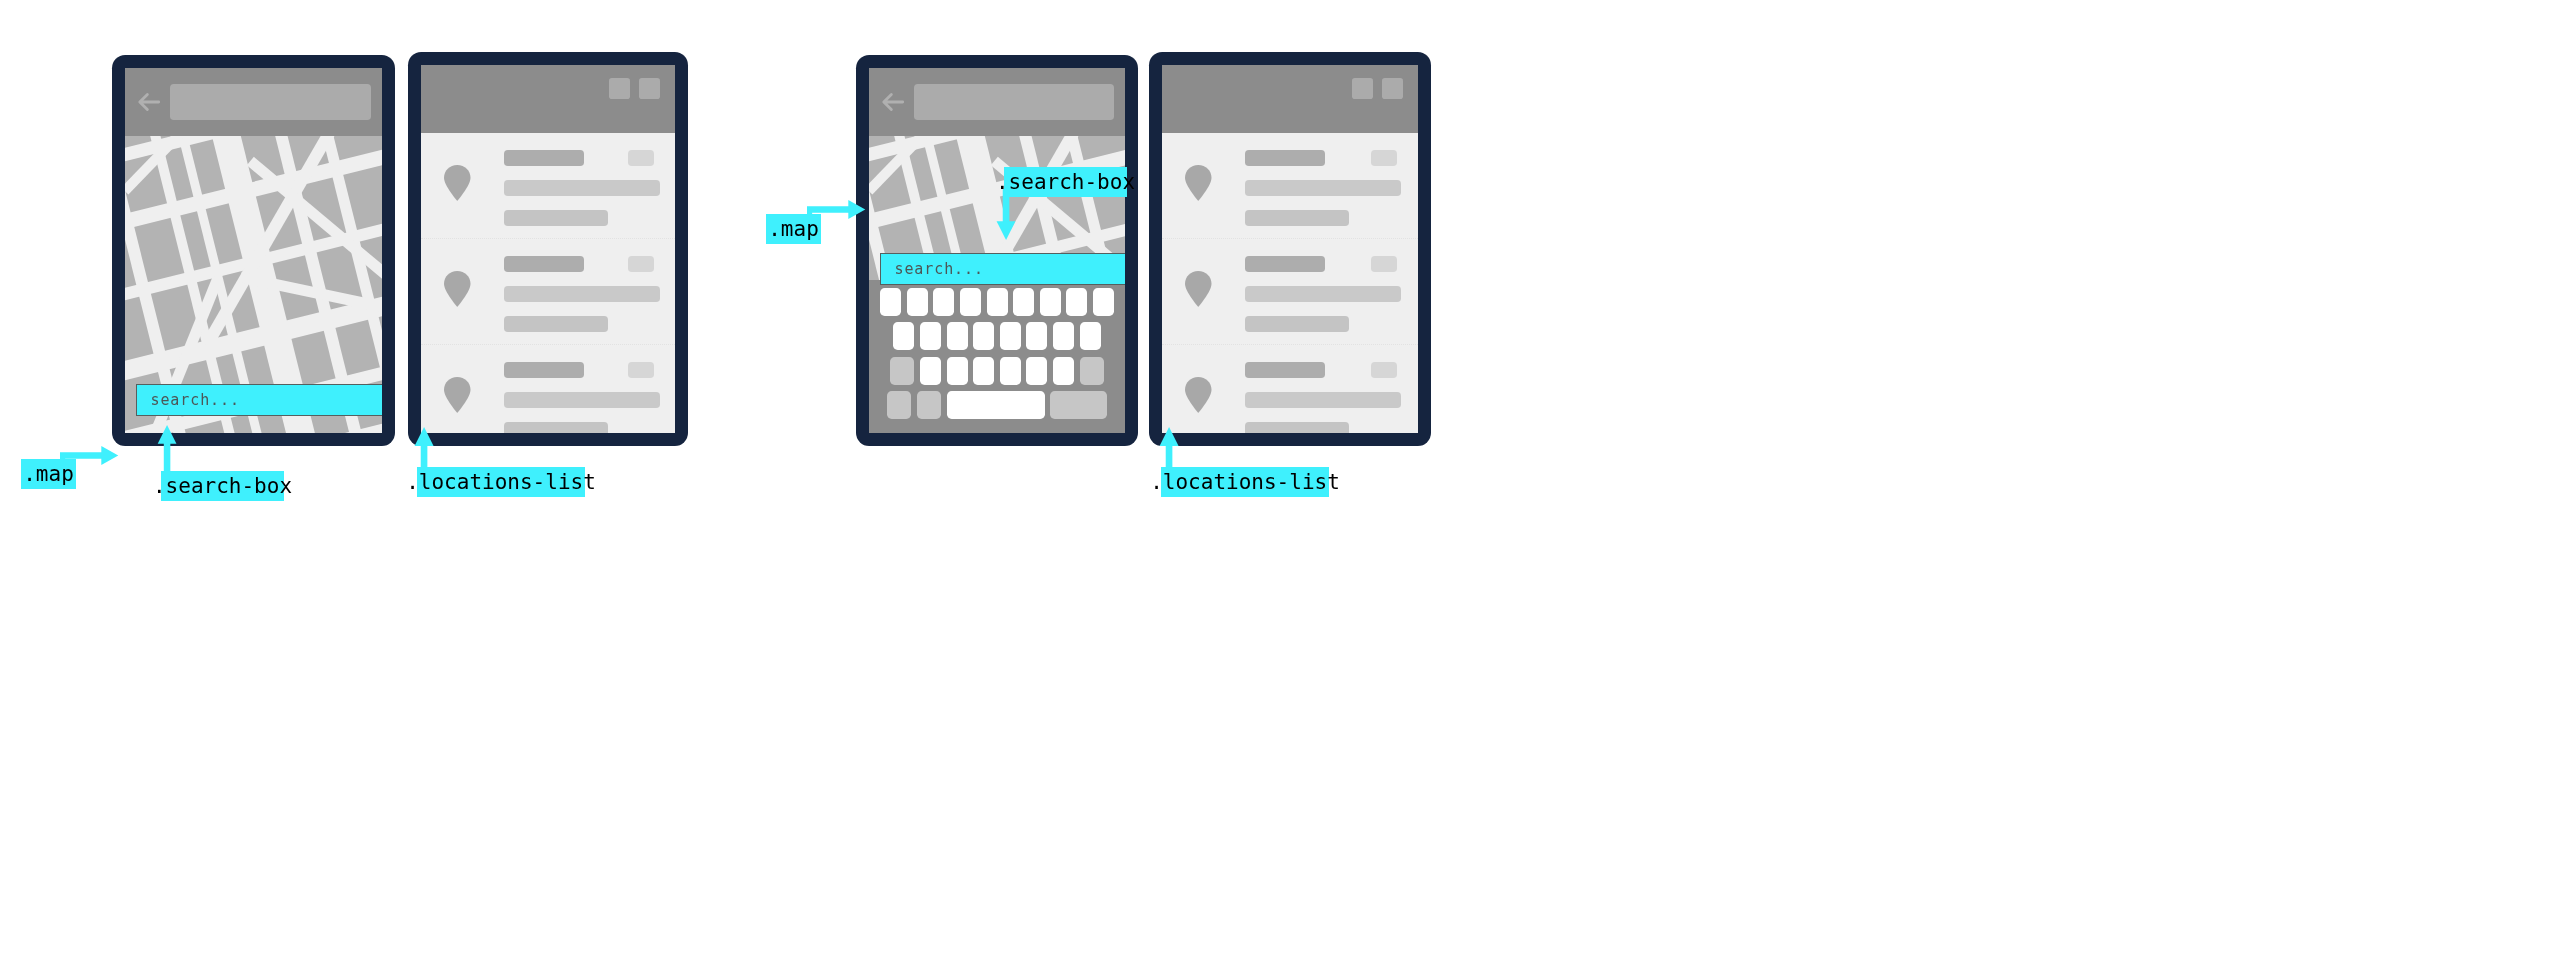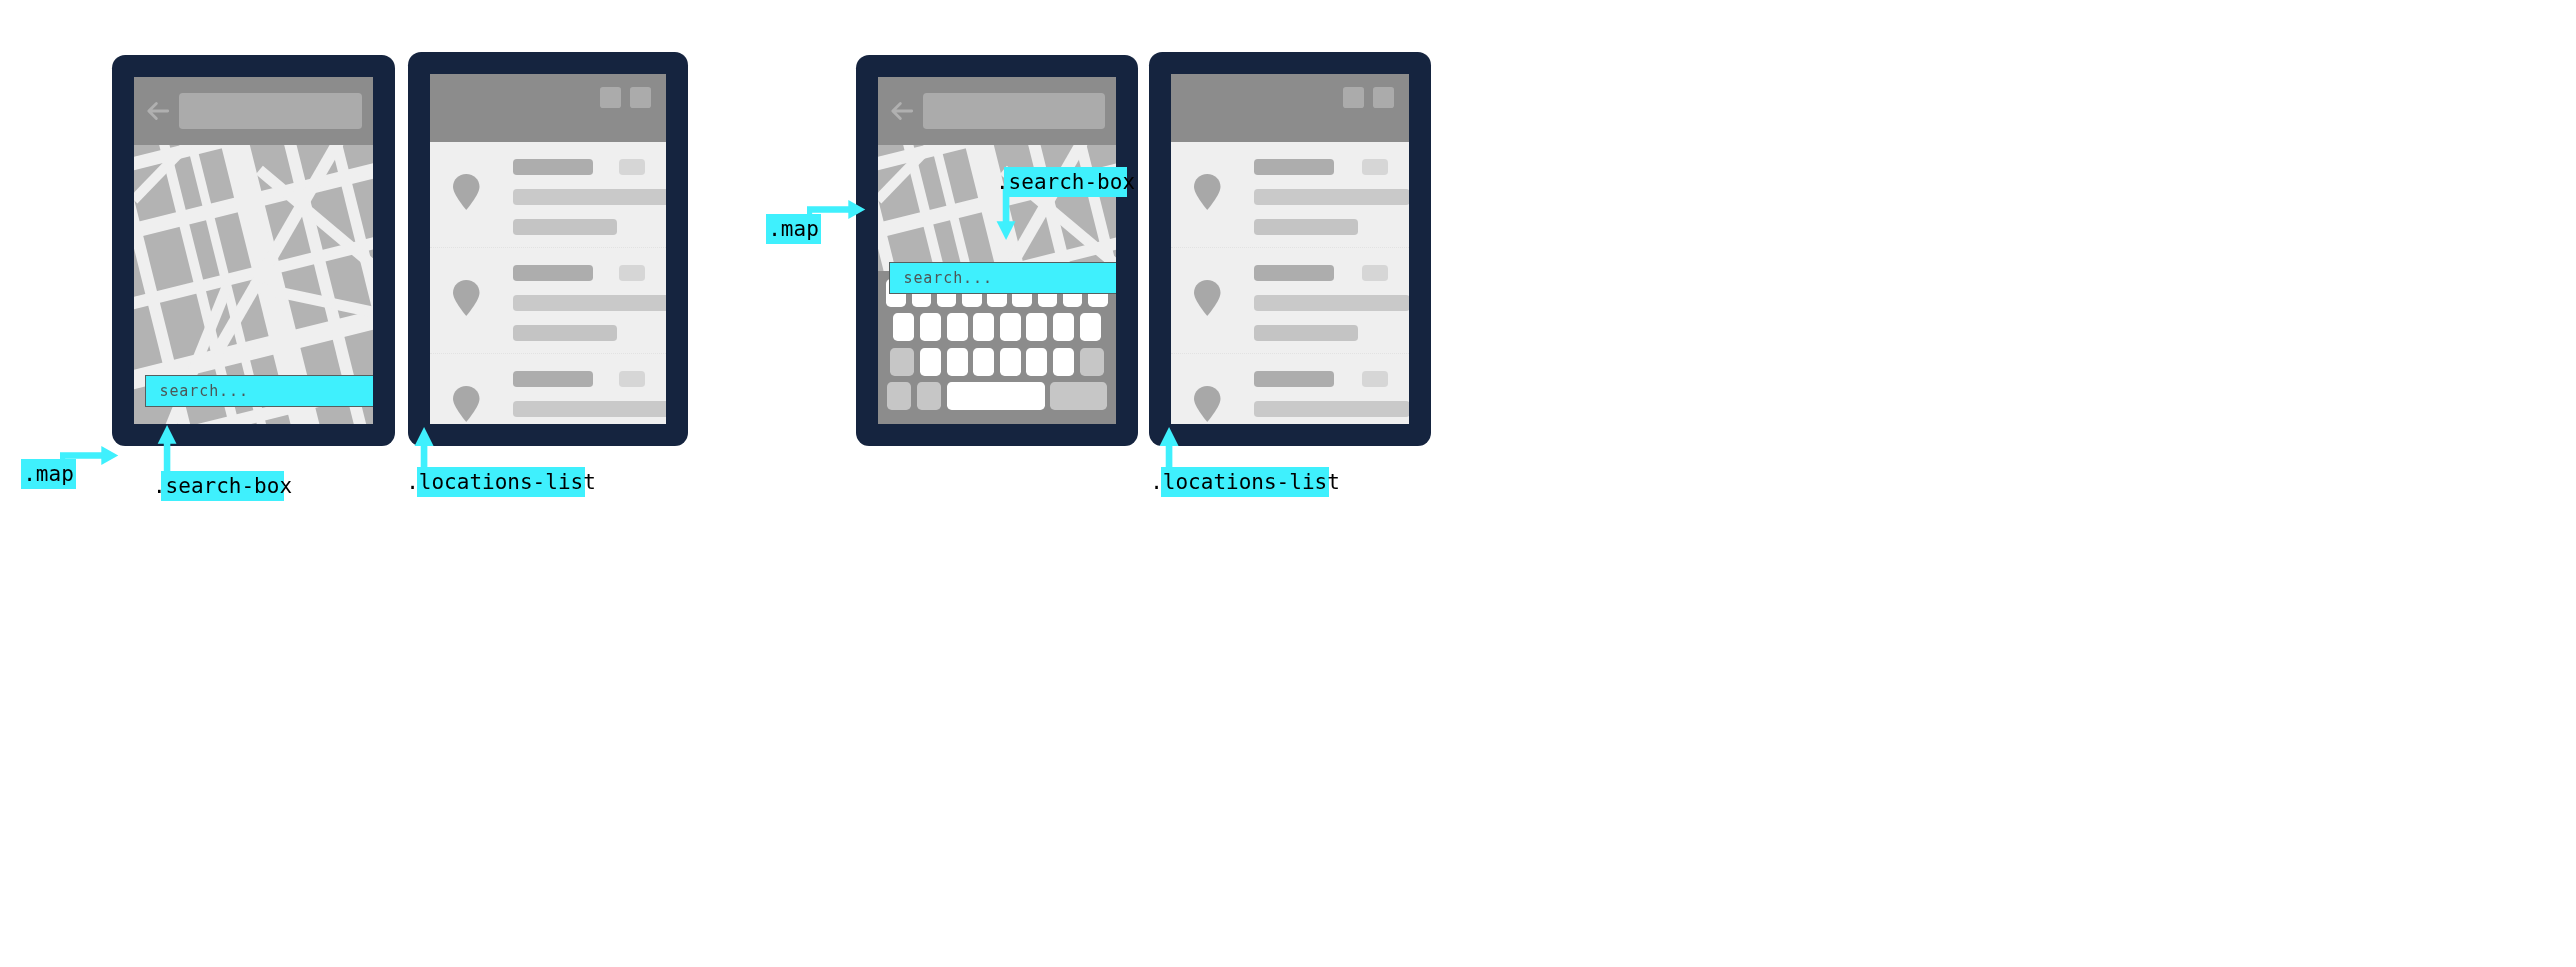--- a/index.html
+++ b/index.html
@@ -14,21 +14,21 @@
     overflow: hidden;
     font-family: "DejaVu Sans Mono", monospace;
   }
 
   
   .phone {
     position: absolute;
     background: #15243f;
     border-radius: 13.2px;
     box-sizing: border-box;
-    padding: 22px;
+    padding: 13px;
     overflow: hidden;
   }
   .phone-screen {
     position: relative;
     width: 100%;
     height: 100%;
     overflow: hidden;
     background: #efefef;
   }
 

